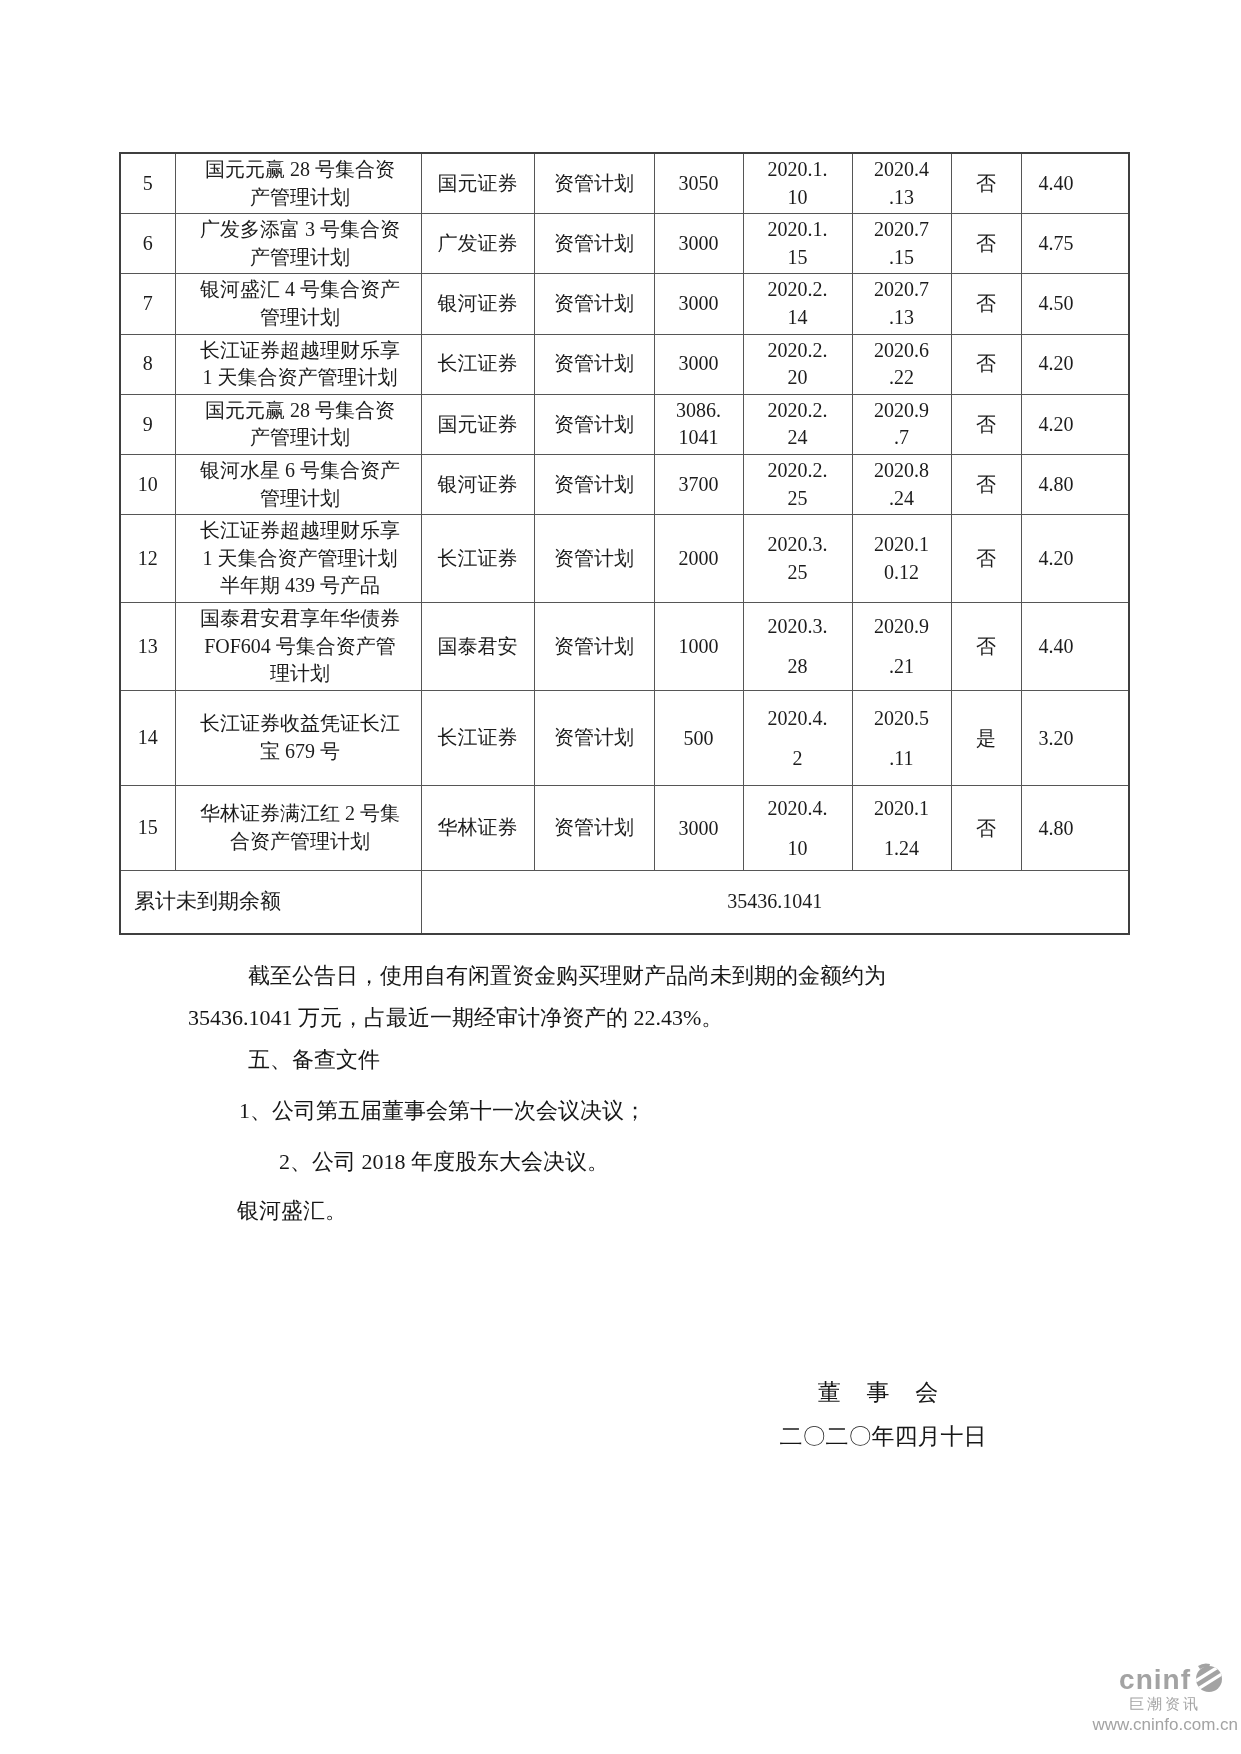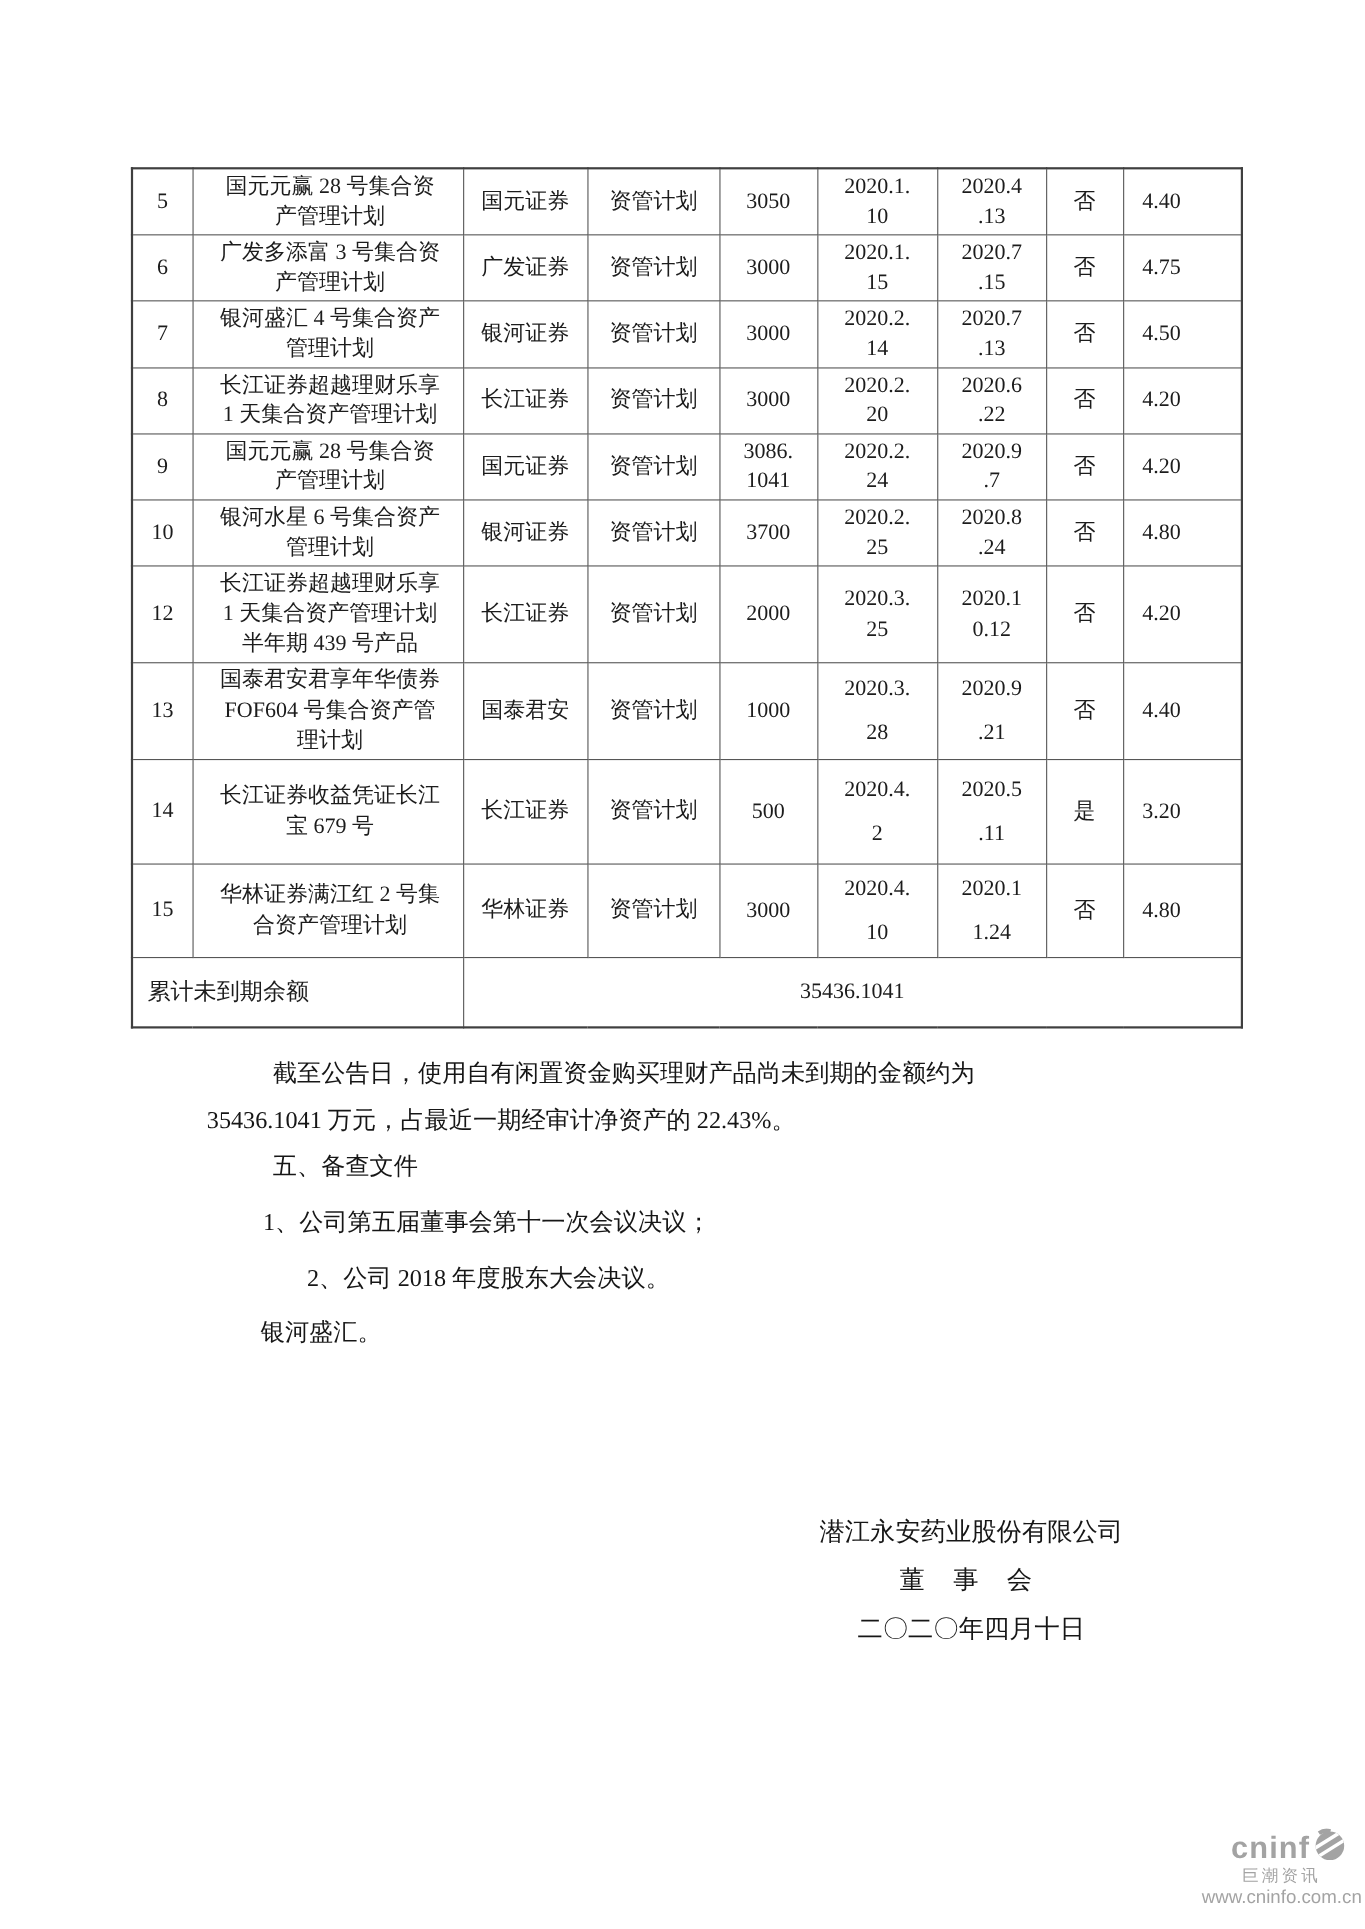--- a/index.html
+++ b/index.html
@@ -89,21 +89,21 @@
     font-size:28px;
     letter-spacing:1px;
     line-height:28px;
   }
   .cninfo .globe{margin-left:3px;}
   .cninfo .caption{
     font-size:15px;
     letter-spacing:3px;
     padding-right:37px;
     line-height:17px;
-    font-family:Liberation Sans, sans-serif;
+    font-family:Liberation Mono, monospace;
   }
   .cninfo .url{
     font-size:17px;
     line-height:21px;
     font-family:"Liberation Sans","DejaVu Sans",sans-serif;
   }
 </style>
 </head>
 <body>
 
@@ -274,21 +274,20 @@
 
   <div class="tline" id="para-line1">截至公告日，使用自有闲置资金购买理财产品尚未到期的金额约为</div>
   <div class="tline" id="para-line2">35436.1041 万元，占最近一期经审计净资产的 22.43%。</div>
 
   <div class="tline" id="sec-heading">五、备查文件</div>
   <div class="tline" id="doc-item1">1、公司第五届董事会第十一次会议决议；</div>
   <div class="tline" id="doc-item2">2、公司 2018 年度股东大会决议。</div>
   <div class="tline" id="closing">银河盛汇。</div>
 
   <div class="signature">
-    <div>潜江永安药业股份有限公司</div>
     <div style="letter-spacing:10px;">董  事  会</div>
     <div>二〇二〇年四月十日</div>
   </div>
 
   <div class="cninfo">
     <div class="brandrow">
       <span class="brand">cninf</span>
       <span class="globe">
         <svg width="30" height="30" viewBox="0 0 30 30">
           <defs>

